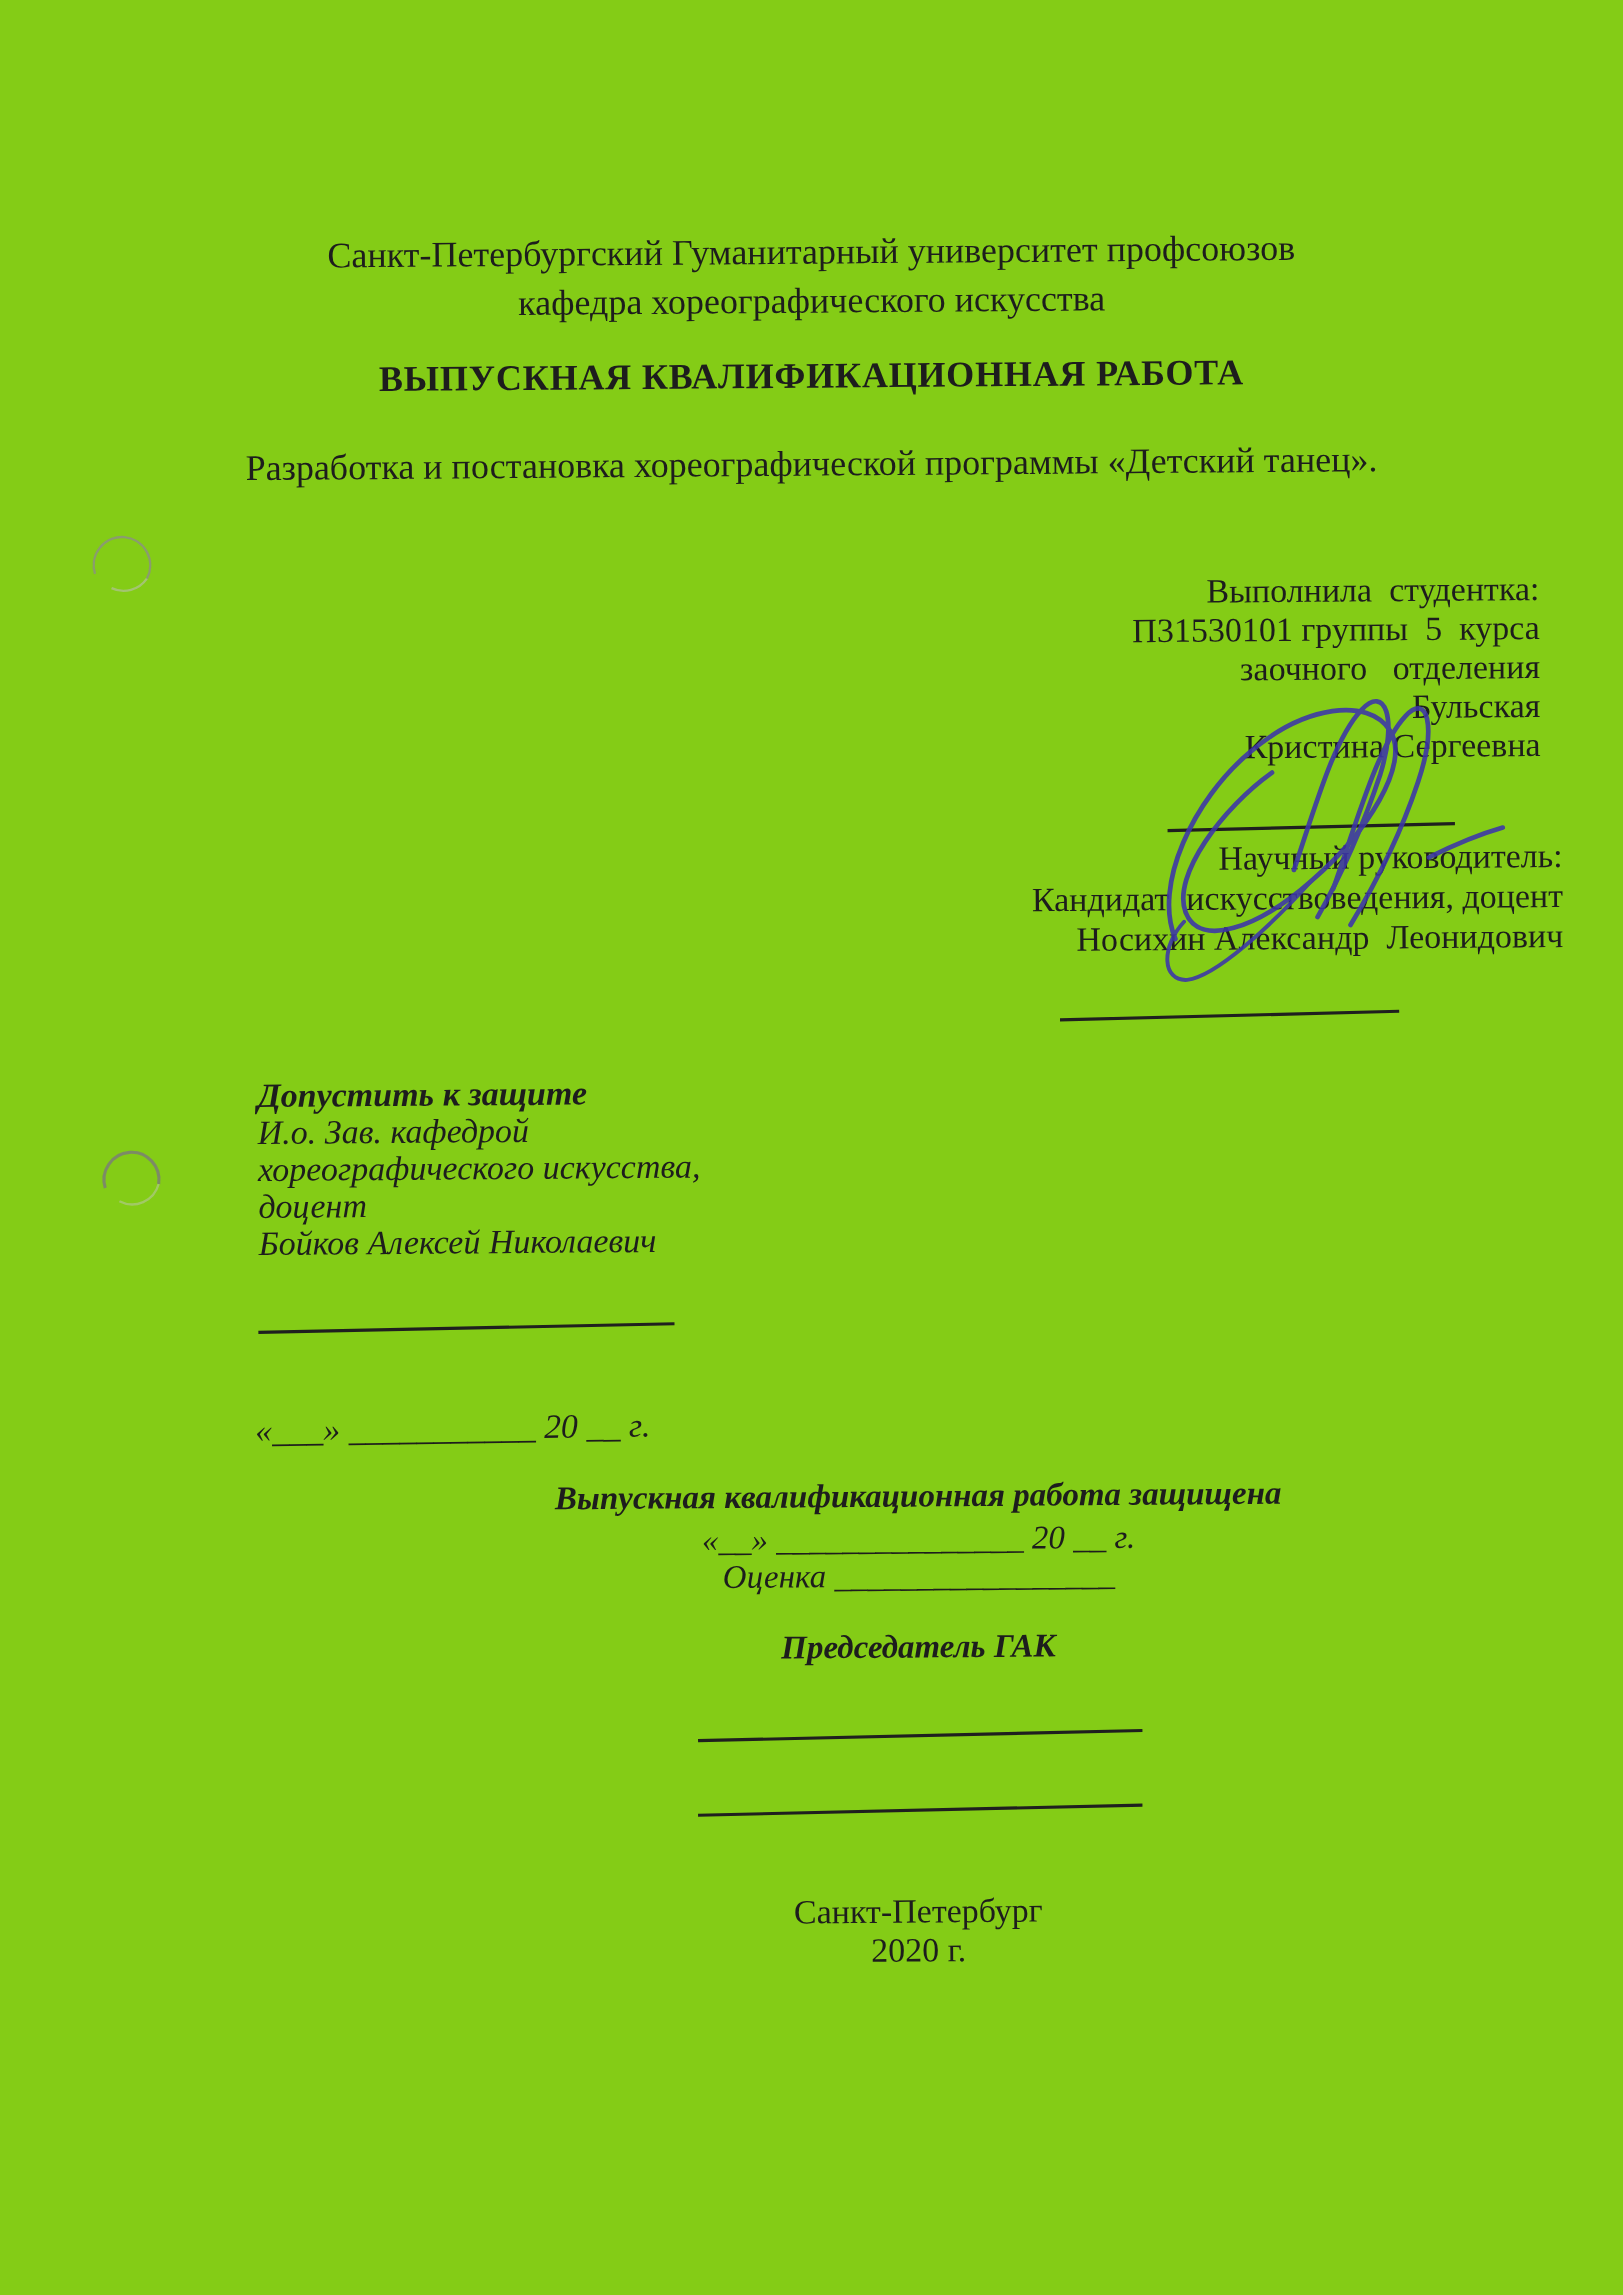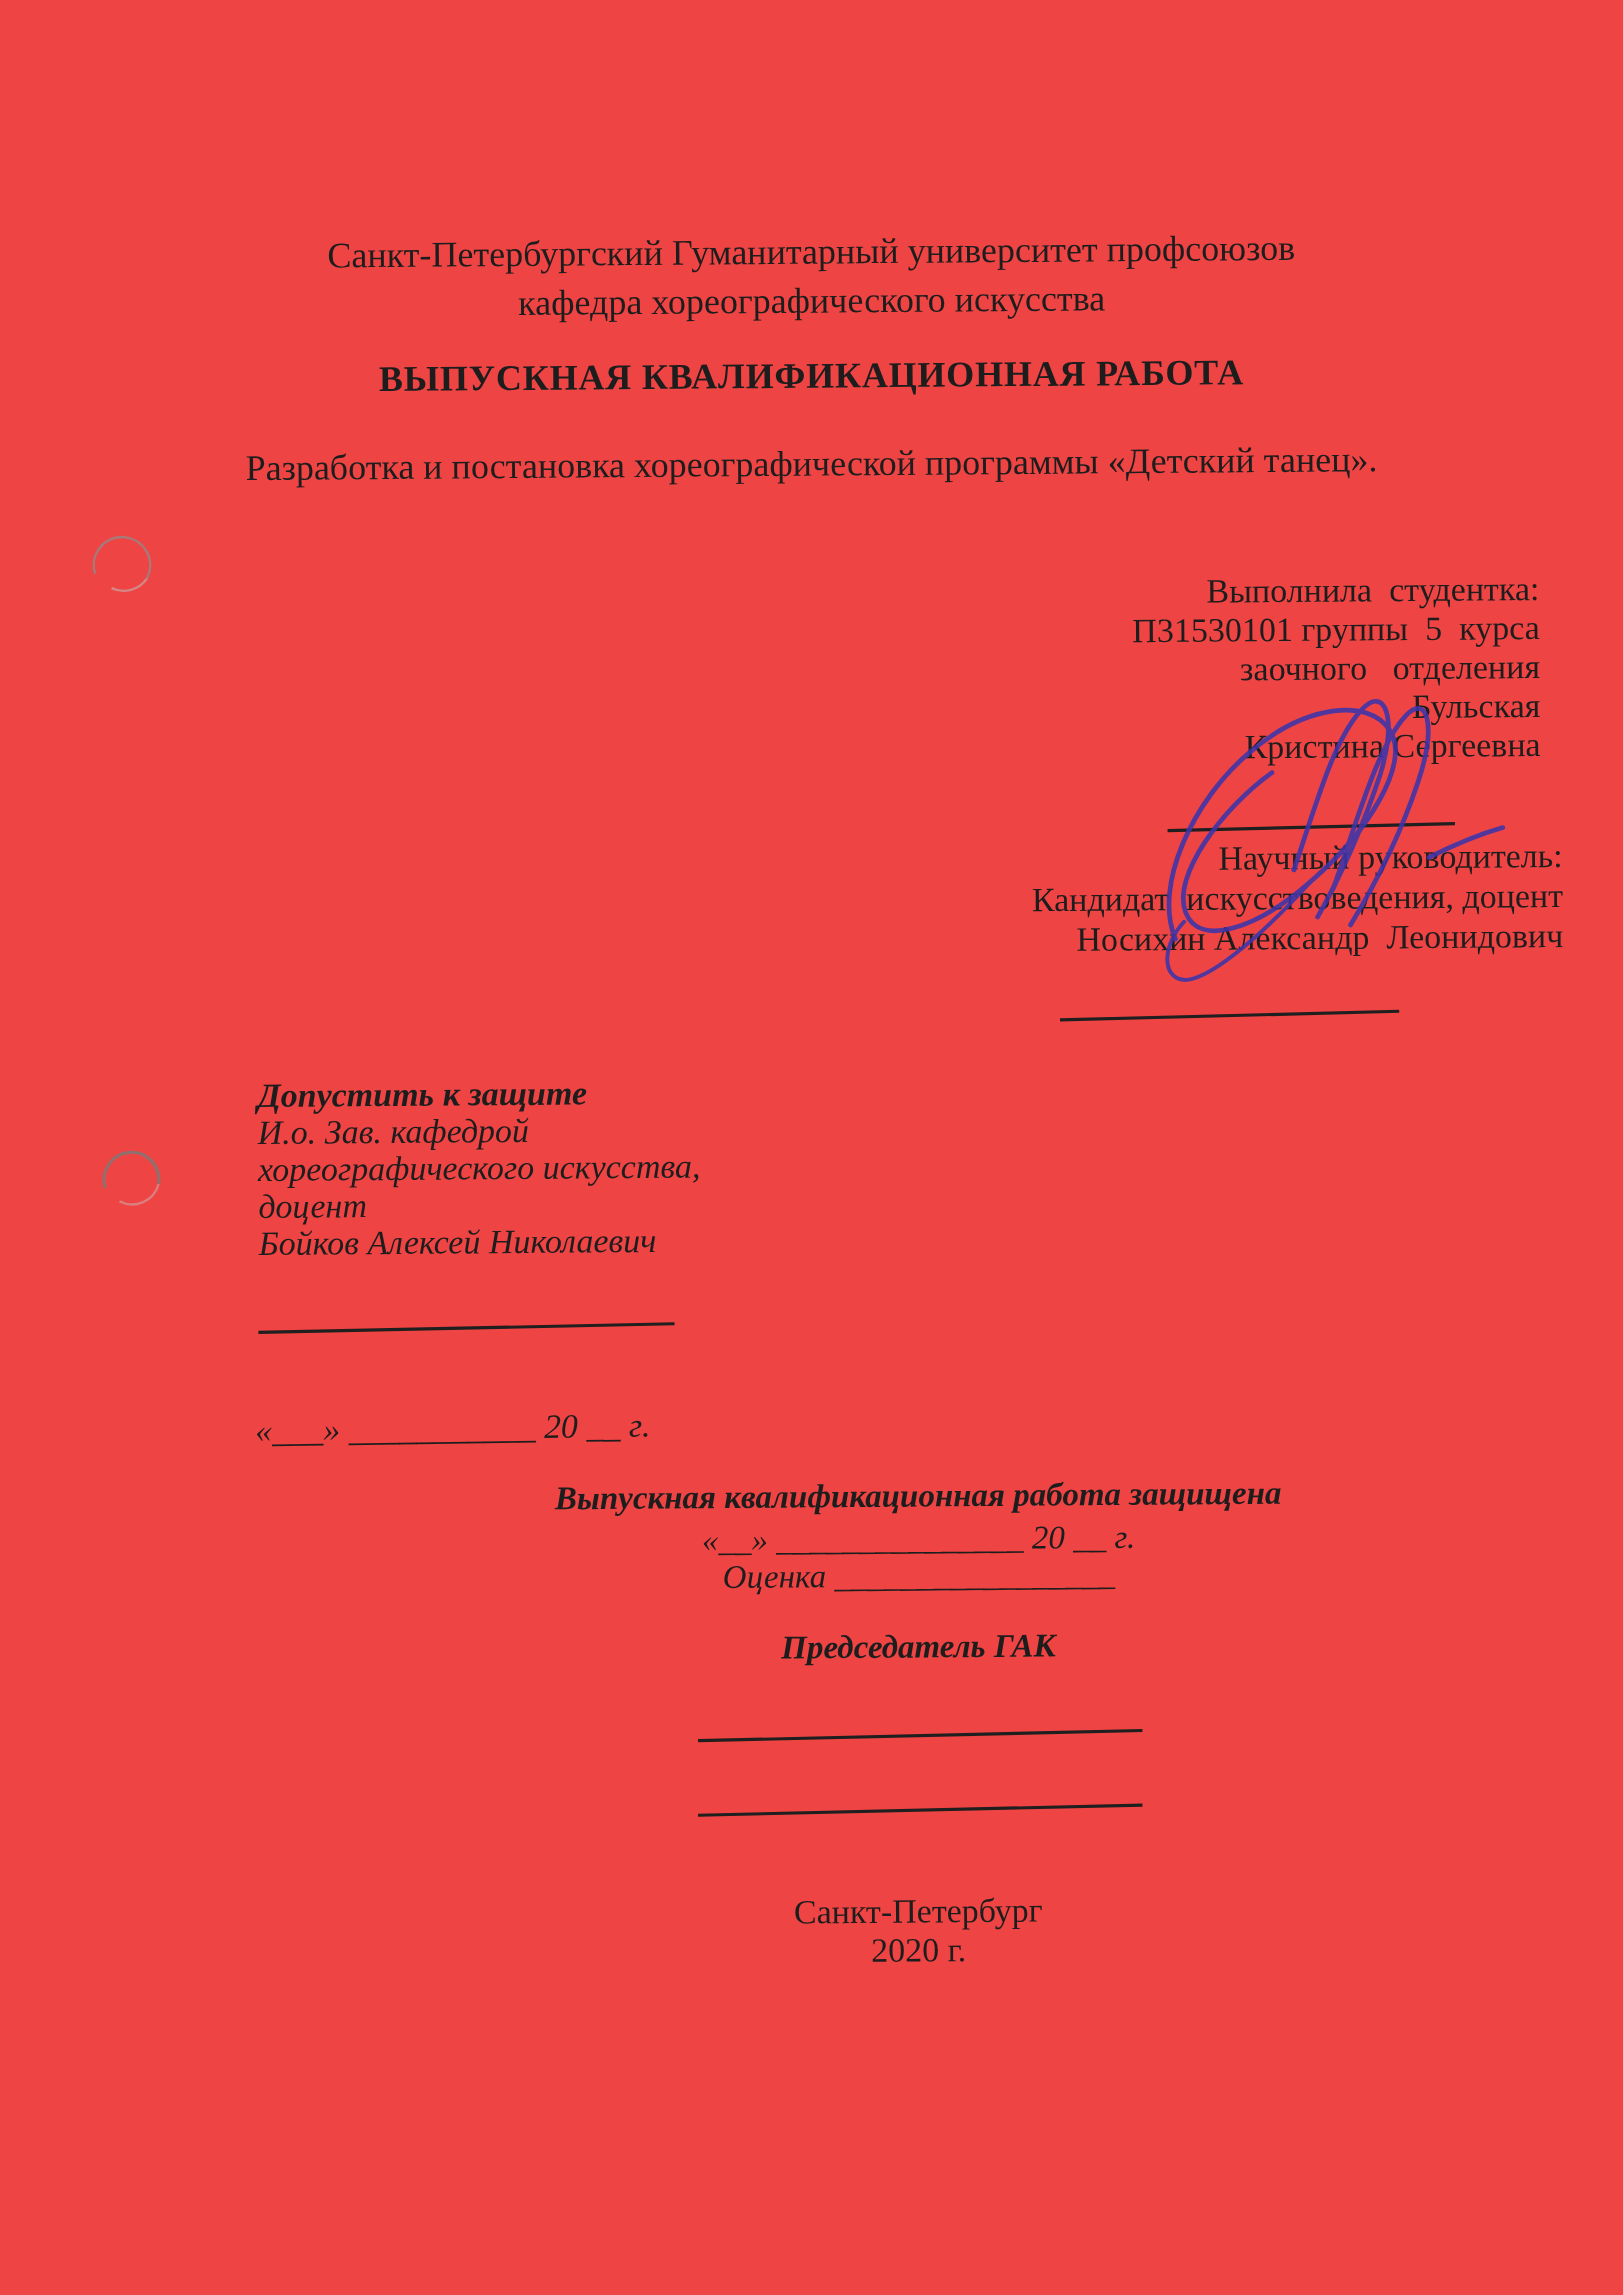--- a/index.html
+++ b/index.html
@@ -1,19 +1,19 @@
 <!DOCTYPE html>
 <html style="font-size:12.6px"><head>
 <meta charset="utf-8">
 <style>
   html,body{margin:0;padding:0;background:#ffffff;}
   .page{
     position:relative;
     width:1623px;height:2295px;
-    background:#ef4444;
+    background:#84cc16;
     font-family:"Liberation Serif","DejaVu Serif",serif;
     color:#1d1d1d;
     overflow:hidden;
   }
   .abs{position:absolute;}
   .line{white-space:pre;}
   .b{font-weight:bold;}
   .it{font-style:italic;}
   .center{text-align:center;}
   .rightal{text-align:right;}

